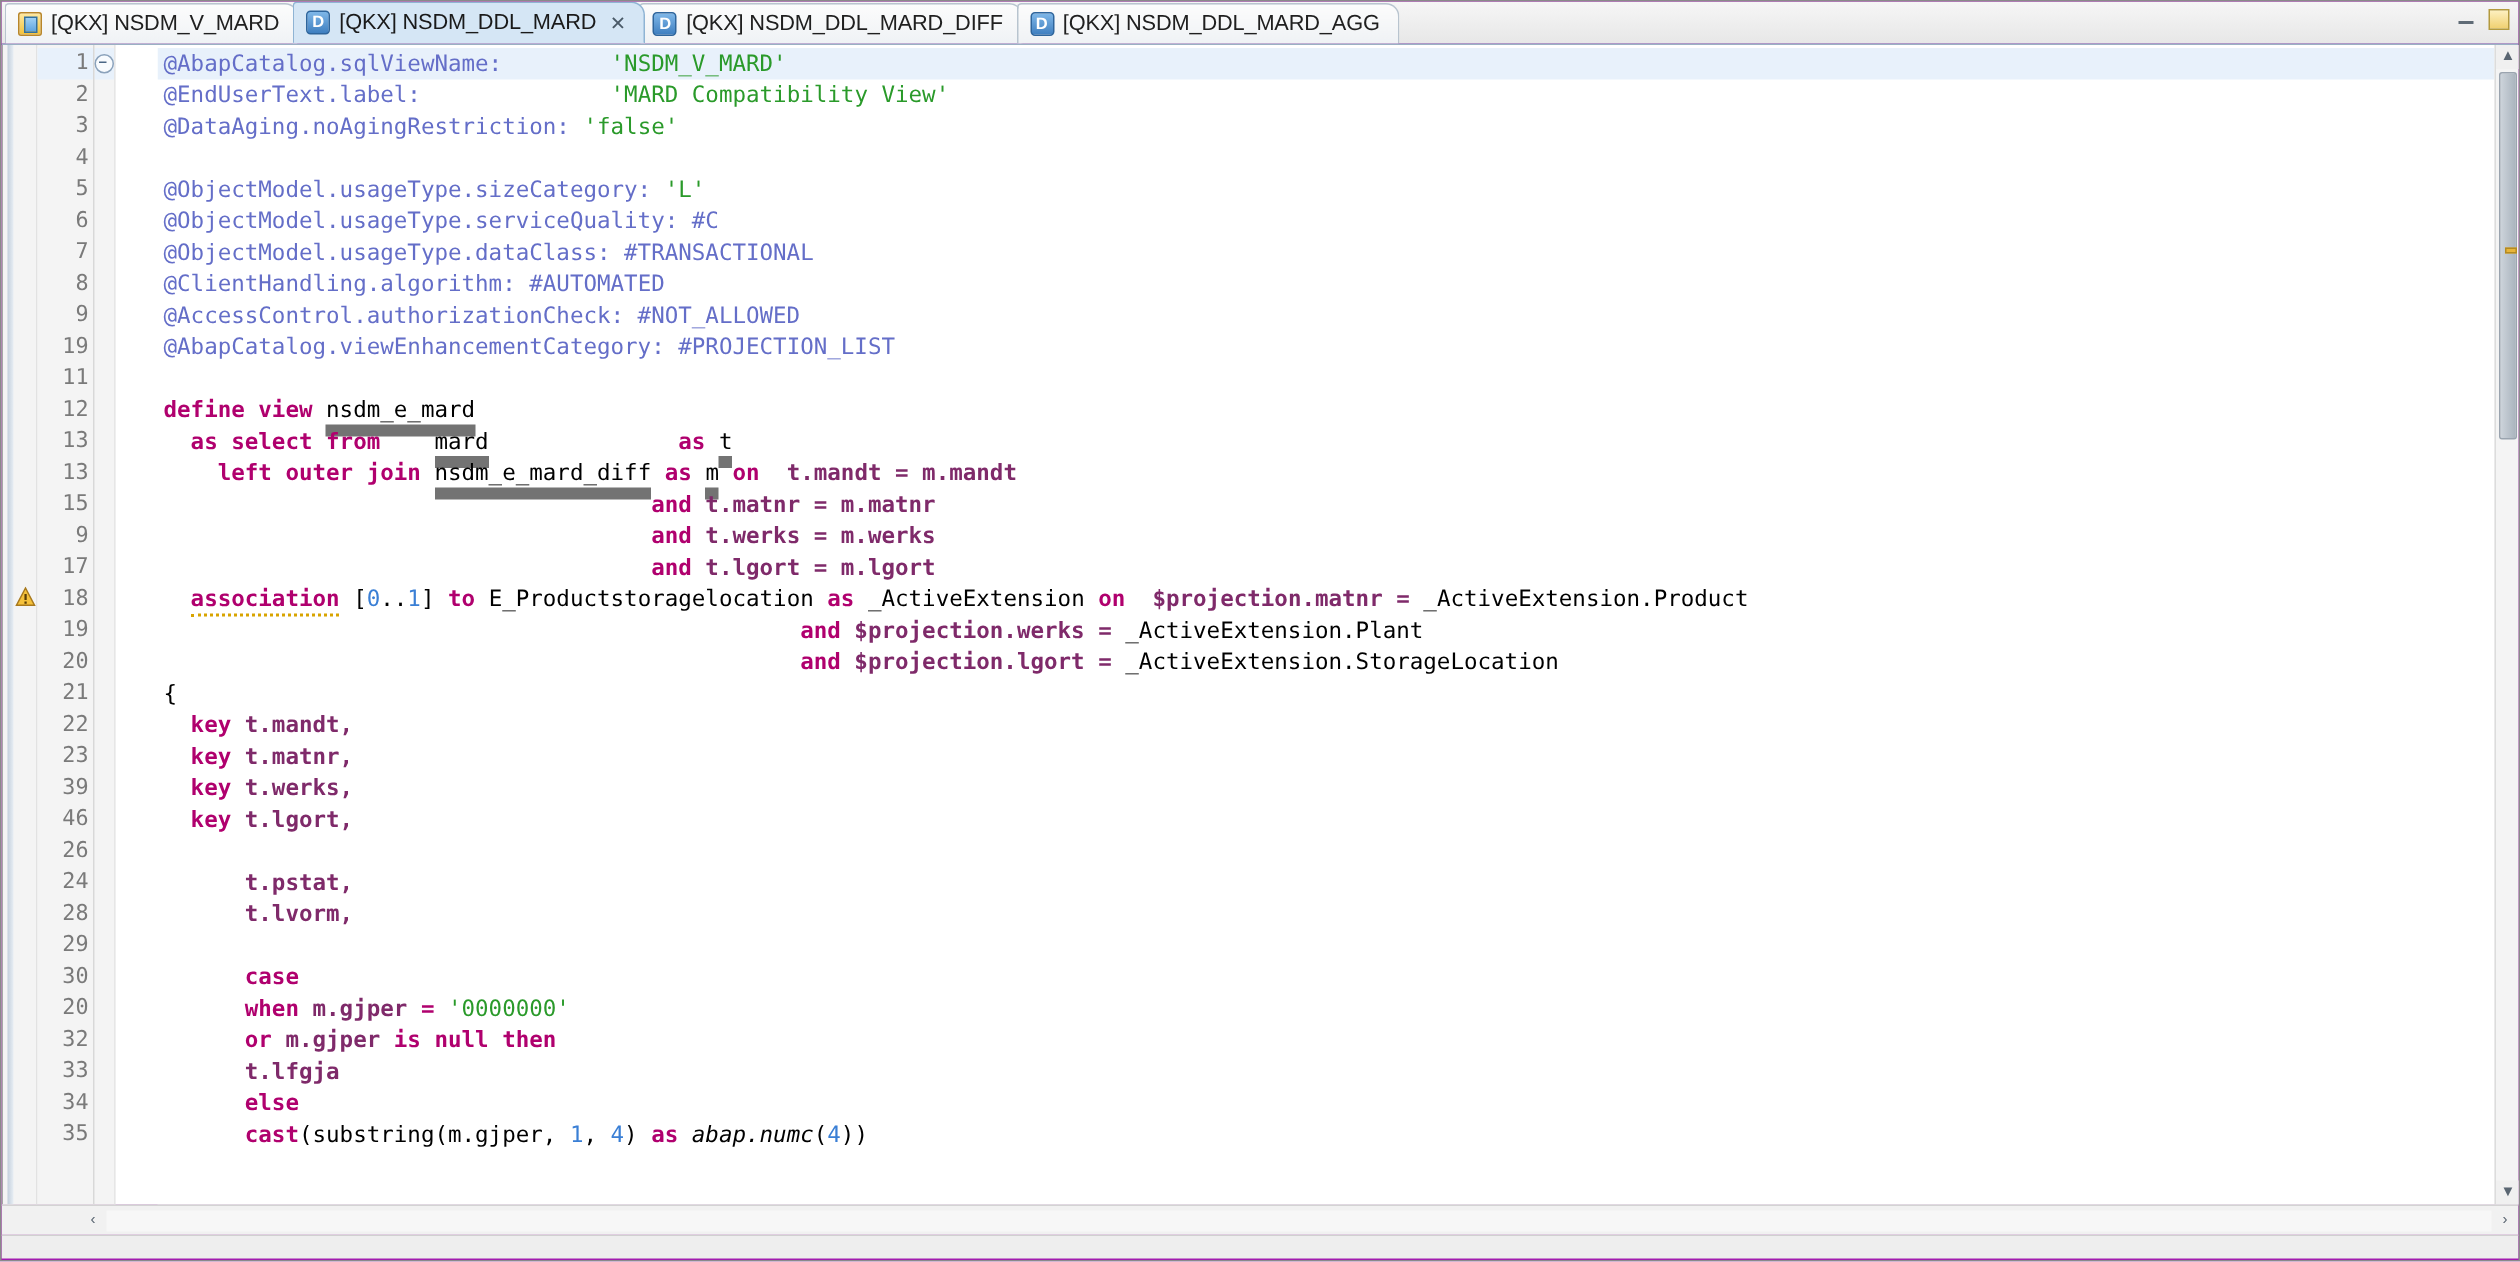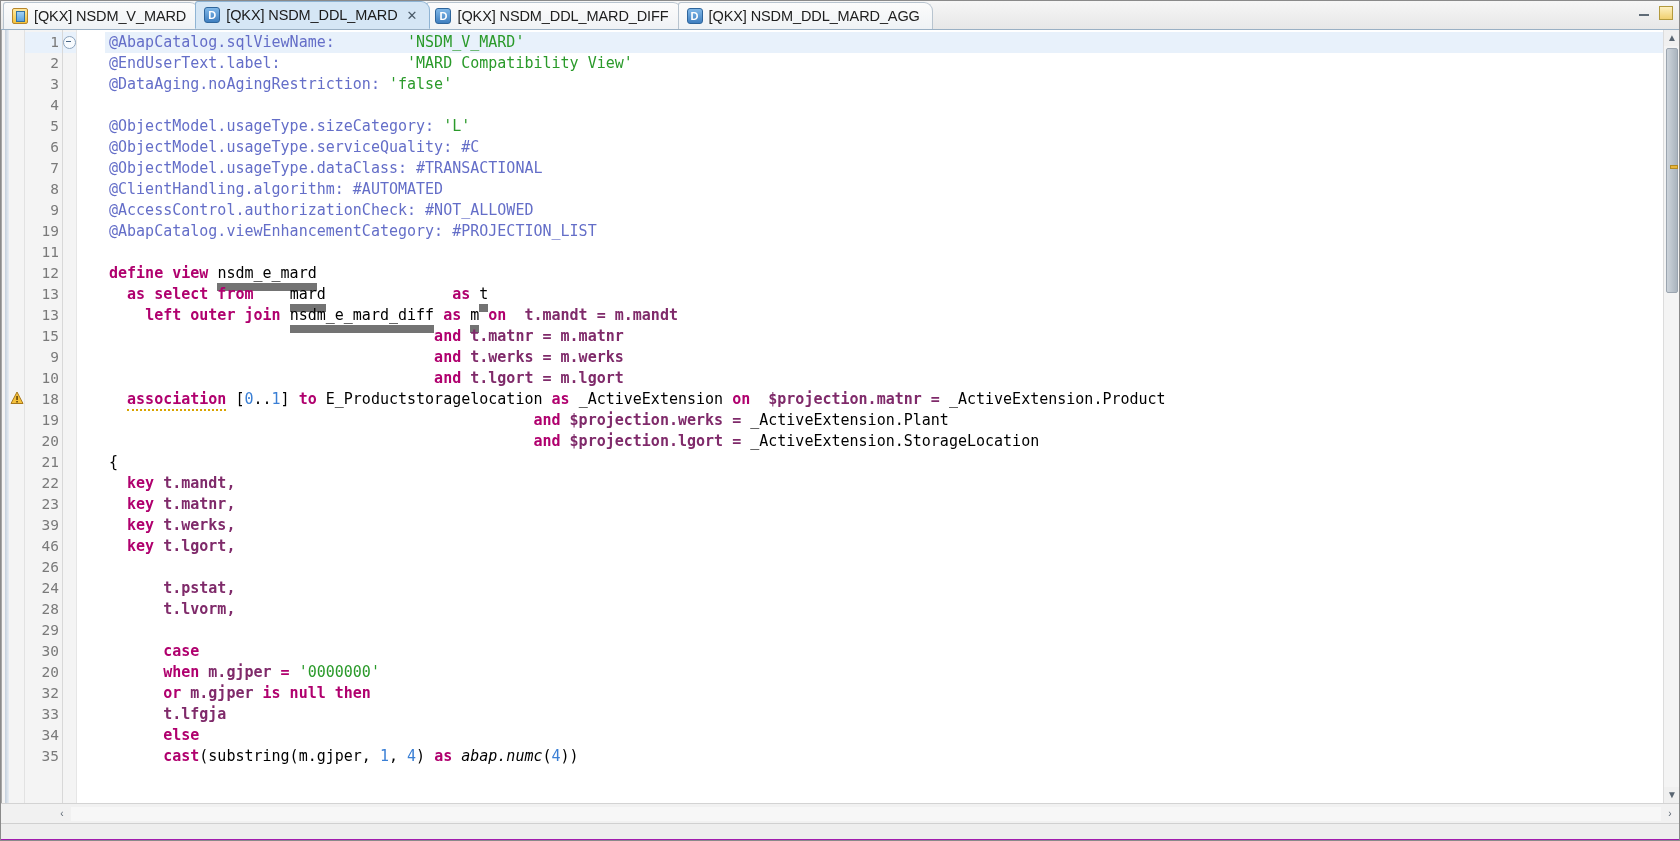--- a/index.html
+++ b/index.html
@@ -381,21 +381,21 @@
         <div class="ln">7</div>
         <div class="ln">8</div>
         <div class="ln">9</div>
         <div class="ln">19</div>
         <div class="ln">11</div>
         <div class="ln">12</div>
         <div class="ln">13</div>
         <div class="ln">13</div>
         <div class="ln">15</div>
         <div class="ln">9</div>
-        <div class="ln">10</div>
+        <div class="ln">17</div>
         <div class="ln">18</div>
         <div class="ln">19</div>
         <div class="ln">20</div>
         <div class="ln">21</div>
         <div class="ln">22</div>
         <div class="ln">23</div>
         <div class="ln">39</div>
         <div class="ln">46</div>
         <div class="ln">26</div>
         <div class="ln">24</div>

